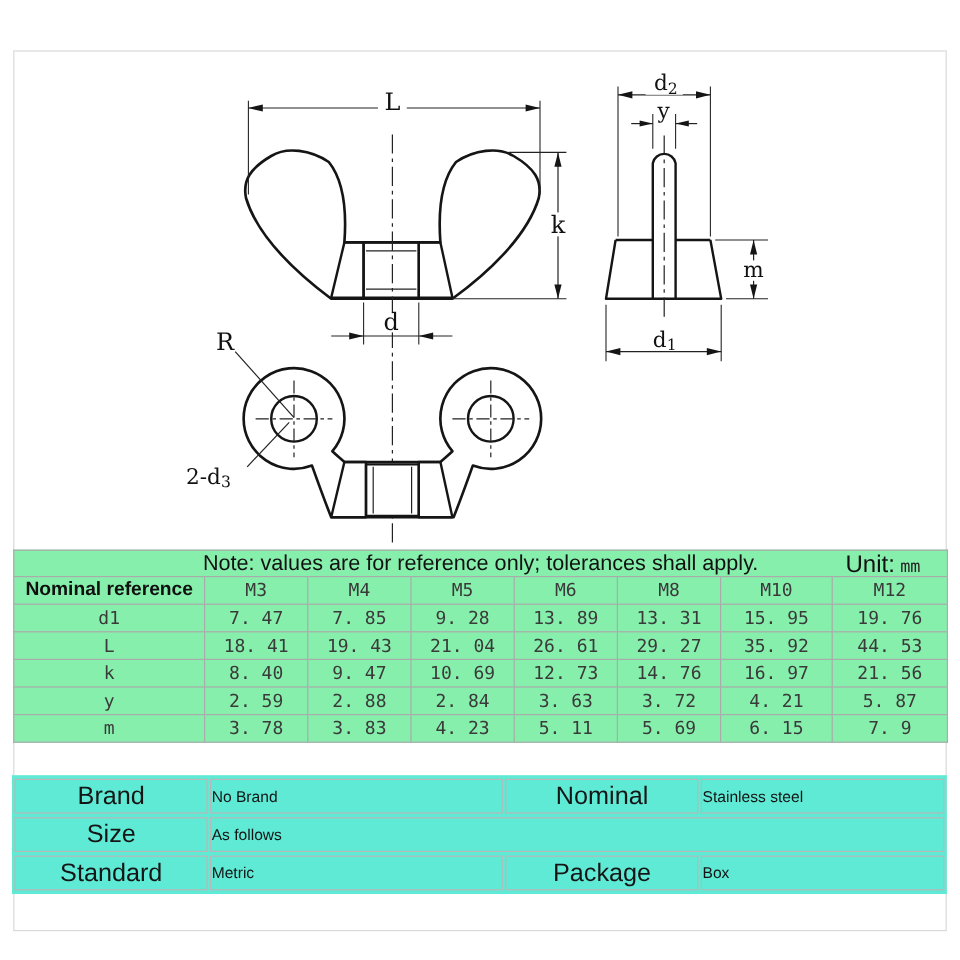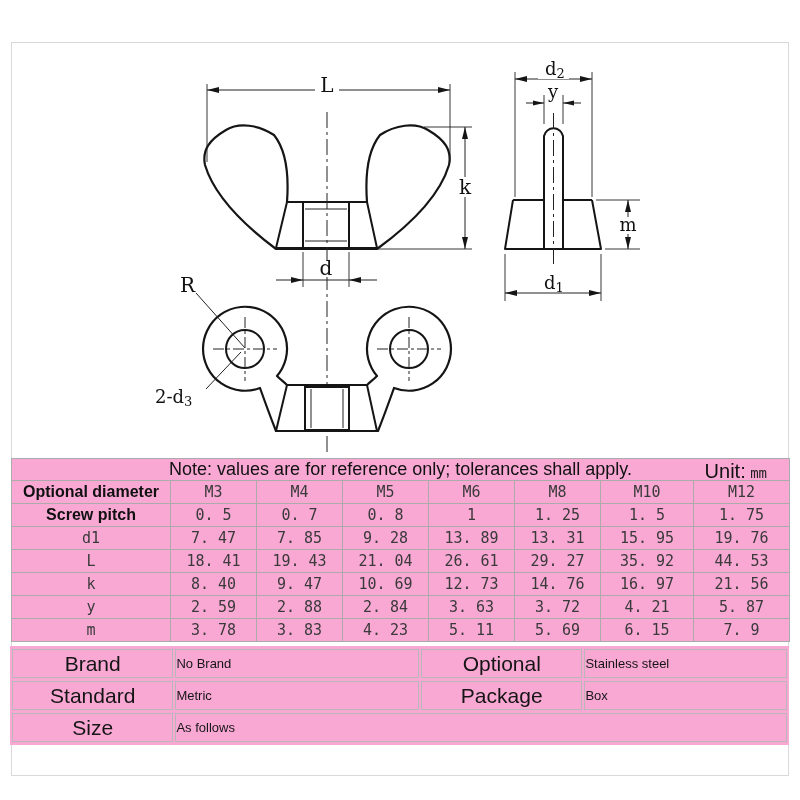--- a/index.html
+++ b/index.html
@@ -16,34 +16,34 @@
   .centerline{stroke:#222;stroke-width:1;fill:none;stroke-dasharray:16 4 3 4;}
   .crossline{stroke:#222;stroke-width:1;fill:none;stroke-dasharray:11 3 3 3;}
   .arrow{fill:#151515;stroke:none;}
   .dimtext{font-family:"DejaVu Serif",serif;font-size:20px;fill:#111;}
   .dimtext-s{font-family:"DejaVu Serif",serif;font-size:18px;fill:#111;}
   .sub{font-size:13px;}
   .mask{fill:#fff;stroke:none;}
 
   
   table.spec{position:absolute;left:11px;top:458px;width:778px;border-collapse:collapse;
-             table-layout:fixed;background:#f9a8d4;}
+             table-layout:fixed;background:#86efac;}
   table.spec td{border:1px solid #ababab;text-align:center;vertical-align:middle;
                 height:22px;padding:0;overflow:hidden;}
   .note-cell{position:relative;height:20px !important;}
   .note-text{font-size:18px;color:#111;}
   .unit-wrap{position:absolute;right:22px;top:1px;}
   .unit-label{font-size:20px;color:#111;}
   .unit-value{font-family:"DejaVu Sans Mono",monospace;font-size:14px;color:#222;text-align:center;}
   .lbl-b{font-weight:bold;font-size:16px;color:#101010;}
   .val{font-family:"DejaVu Sans Mono",monospace;font-size:15px;color:#3a3a3a;}
 
   
   table.product{position:absolute;left:10px;top:646px;width:779px;border-collapse:separate;
-                border-spacing:2px 3px;table-layout:fixed;background:#f9a8d4;}
+                border-spacing:2px 3px;table-layout:fixed;background:#5eead4;}
   table.product td{border:1px solid #b8b8b8;height:27px;vertical-align:middle;padding:0;}
   td.p-label{text-align:center;font-size:21px;color:#151515;}
   td.p-value{text-align:left;padding-left:10px;font-size:13px;color:#151515;}
   td.p-value.small{font-size:17px;padding-left:6px;}
 </style>
 </head>
 <body>
 
 <div class="stage">
   <div class="frame"></div>
@@ -194,38 +194,28 @@
         <col style="width:96px">
     </colgroup>
     <tbody>
         <tr>
       <td colspan="8" class="note-cell">
         <span class="note-text">Note: values are for reference only; tolerances shall apply.</span>
         <span class="unit-wrap"><span class="unit-label">Unit:</span>&nbsp;<span class="unit-value">mm</span></span>
       </td>
     </tr>
     <tr>
-      <td class="lbl-b">Optional diameter</td>
+      <td class="lbl-b">Nominal reference</td>
       <td class="val">M3</td>
       <td class="val">M4</td>
       <td class="val">M5</td>
       <td class="val">M6</td>
       <td class="val">M8</td>
       <td class="val">M10</td>
       <td class="val">M12</td>
-    </tr>
-    <tr>
-      <td class="lbl-b">Screw pitch</td>
-      <td class="val">0. 5</td>
-      <td class="val">0. 7</td>
-      <td class="val">0. 8</td>
-      <td class="val">1</td>
-      <td class="val">1. 25</td>
-      <td class="val">1. 5</td>
-      <td class="val">1. 75</td>
     </tr>
     <tr>
       <td class="val">d1</td>
       <td class="val">7. 47</td>
       <td class="val">7. 85</td>
       <td class="val">9. 28</td>
       <td class="val">13. 89</td>
       <td class="val">13. 31</td>
       <td class="val">15. 95</td>
       <td class="val">19. 76</td>
@@ -277,28 +267,28 @@
     <colgroup>
       <col style="width:161px">
         <col style="width:243px">
         <col style="width:161px">
         <col style="width:202px">
     </colgroup>
     <tbody>
         <tr>
       <td class="p-label">Brand</td>
       <td class="p-value">No Brand</td>
-      <td class="p-label">Optional</td>
+      <td class="p-label">Nominal</td>
       <td class="p-value">Stainless steel</td>
+    </tr>
+    <tr>
+      <td class="p-label">Size</td>
+      <td class="p-value" colspan="3">As follows</td>
     </tr>
     <tr>
       <td class="p-label">Standard</td>
       <td class="p-value">Metric</td>
       <td class="p-label">Package</td>
       <td class="p-value">Box</td>
     </tr>
-    <tr>
-      <td class="p-label">Size</td>
-      <td class="p-value" colspan="3">As follows</td>
-    </tr>
   </tbody>
     </table>
 </div>
 
 </body></html>

